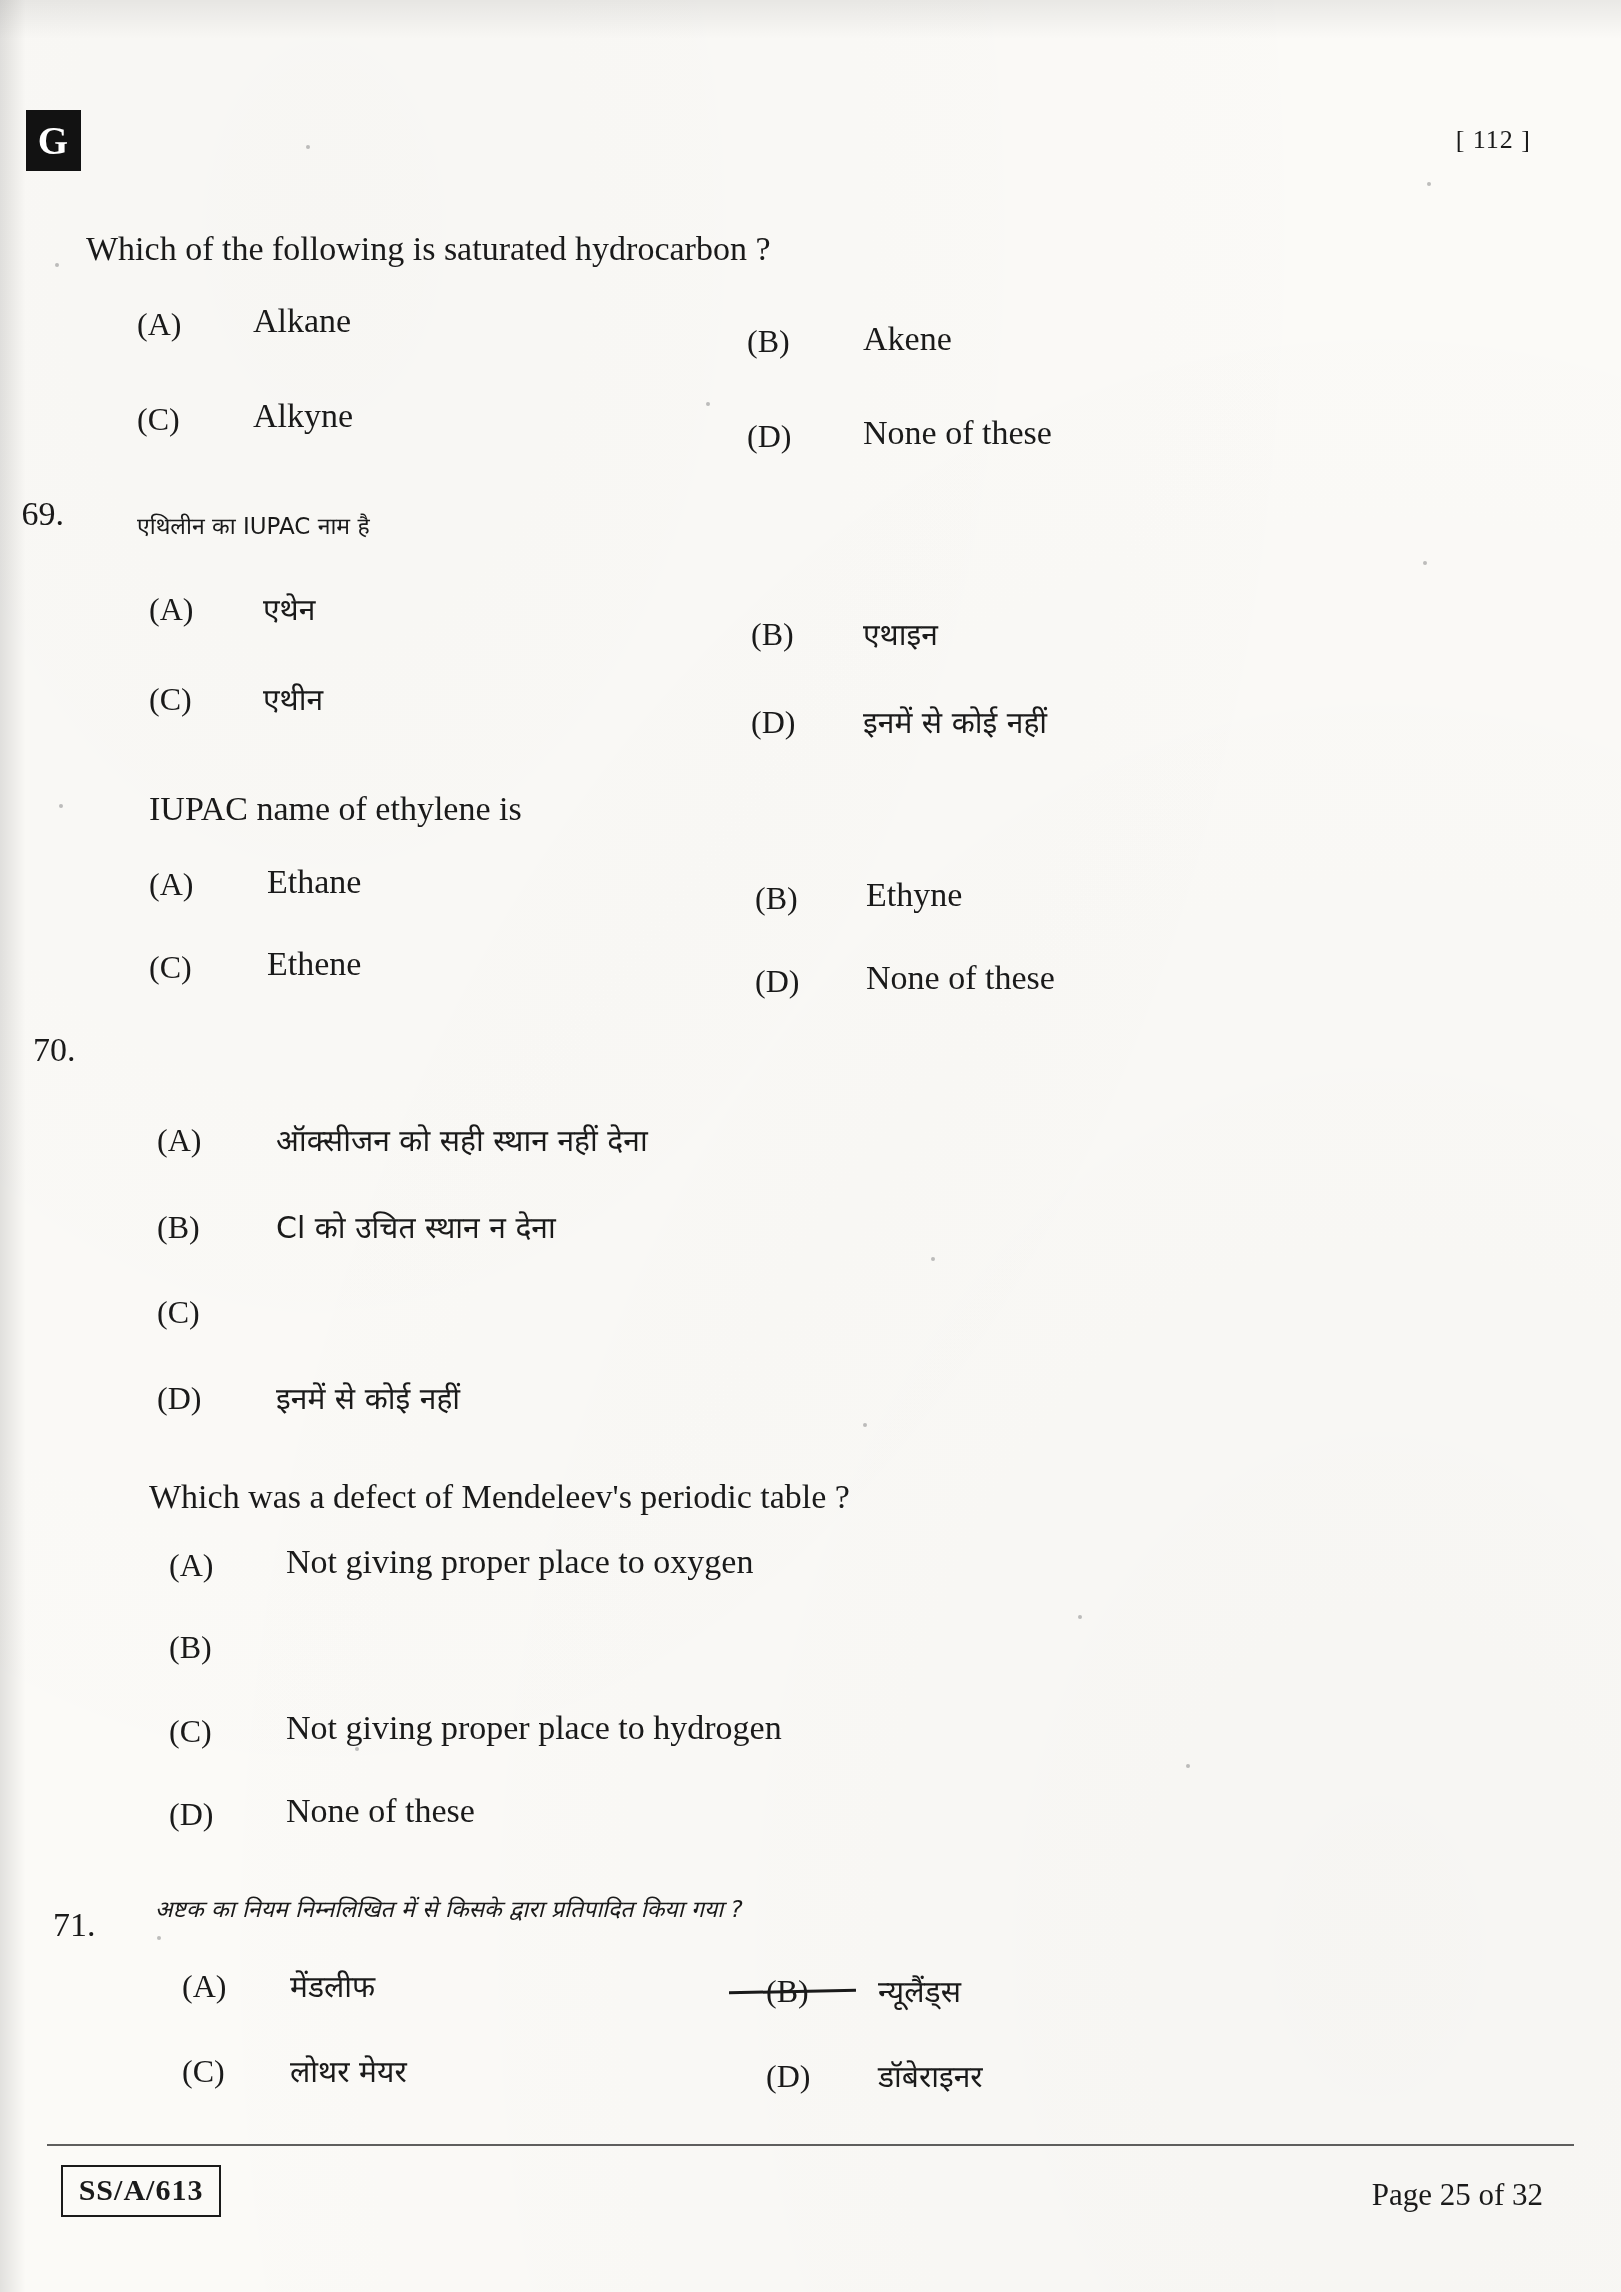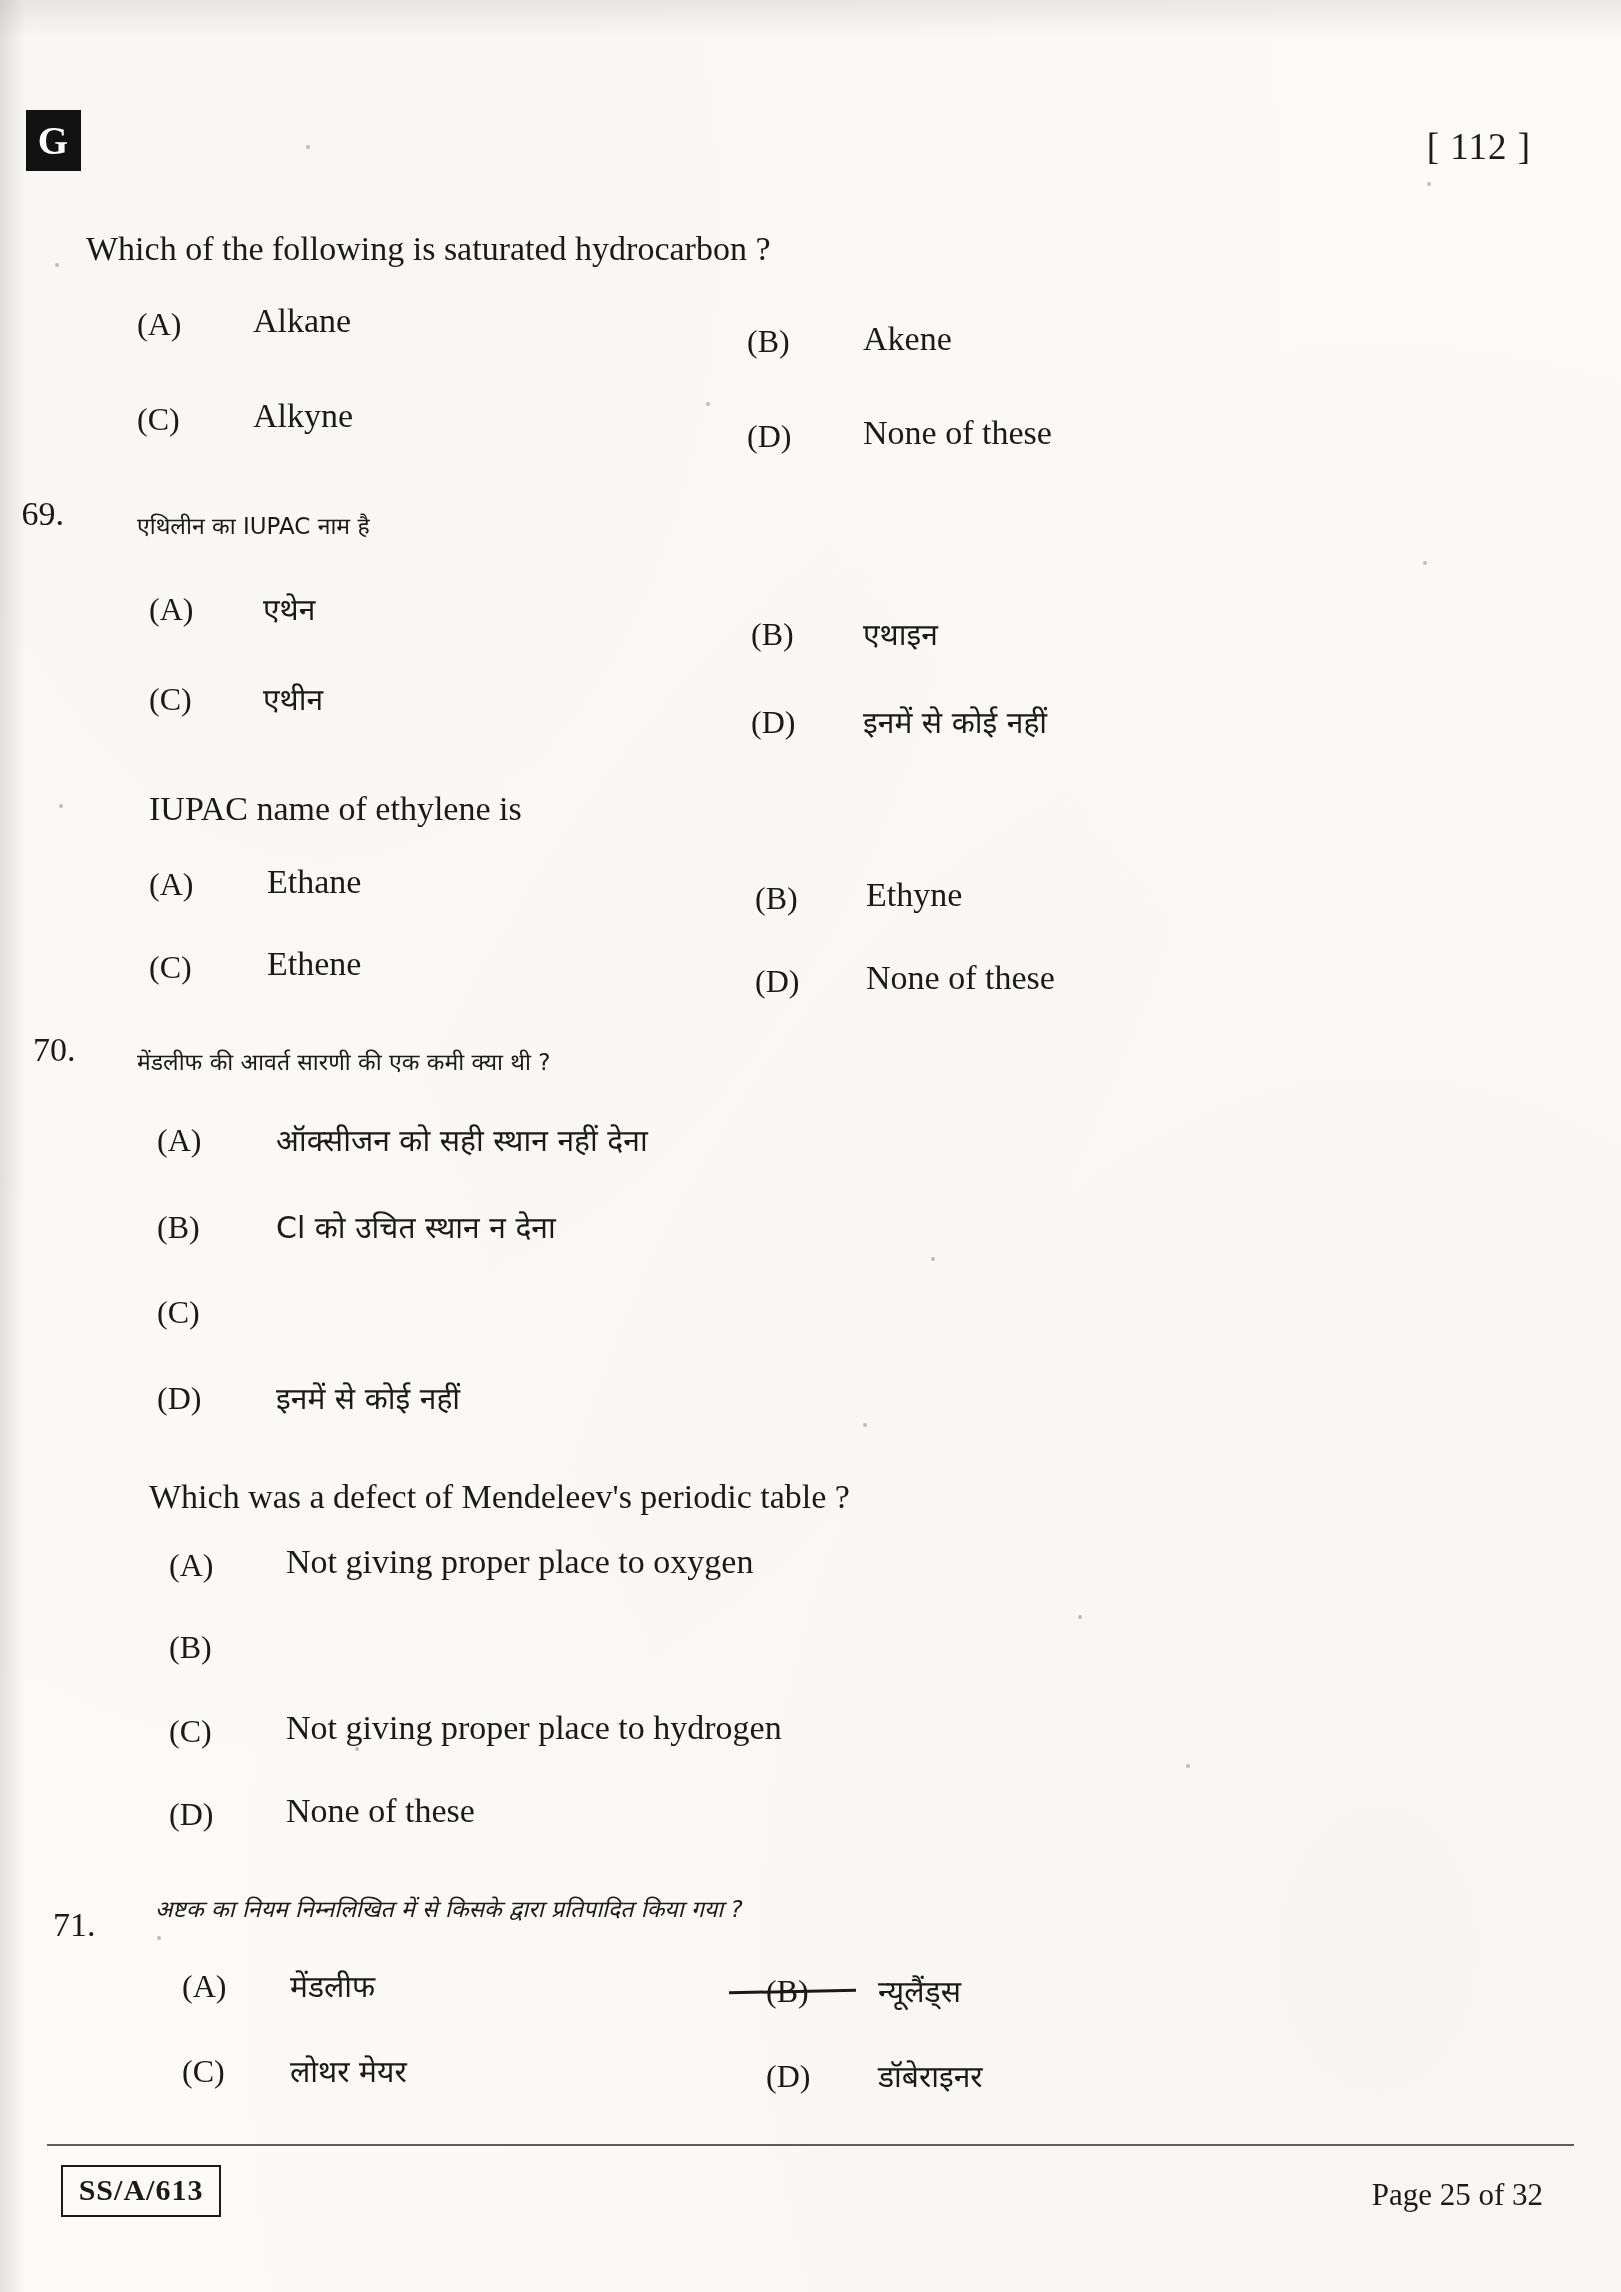--- a/index.html
+++ b/index.html
@@ -50,21 +50,21 @@
     font-size: 39px;
     line-height: 61px;
     text-align: center;
     letter-spacing: 0;
   }
 
   .booklet-code {
     position: absolute;
     right: 90px;
     top: 125px;
-    font-size: 37px;
+    font-size: 26px;
     letter-spacing: 1px;
   }
 
   
   .qnum {
     position: absolute;
     font-size: 34px;
   }
   .qtext {
     position: absolute;
@@ -190,21 +190,20 @@
     <div class="opt-text" style="left:267px; top:863px;">Ethane</div>
     <div class="opt-label" style="left:755px; top:880px;">(B)</div>
     <div class="opt-text" style="left:866px; top:876px;">Ethyne</div>
 
     <div class="opt-label" style="left:149px; top:949px;">(C)</div>
     <div class="opt-text" style="left:267px; top:945px;">Ethene</div>
     <div class="opt-label" style="left:755px; top:963px;">(D)</div>
     <div class="opt-text" style="left:866px; top:959px;">None of these</div>
 
     <div class="qnum" style="left:33px; top:1031px;">70.</div>
-    <div class="qtext hindi-q" style="left:137px; top:1029px;">मेंडलीफ की आवर्त सारणी की एक कमी क्या थी ?</div>
 
     <div class="opt-label" style="left:157px; top:1122px;">(A)</div>
     <div class="opt-text hindi" style="left:276px; top:1119px;">ऑक्सीजन को सही स्थान नहीं देना</div>
 
     <div class="opt-label" style="left:157px; top:1209px;">(B)</div>
     <div class="opt-text hindi" style="left:276px; top:1206px;">Cl को उचित स्थान न देना</div>
 
     <div class="opt-label" style="left:157px; top:1294px;">(C)</div>
 
     <div class="opt-label" style="left:157px; top:1380px;">(D)</div>

